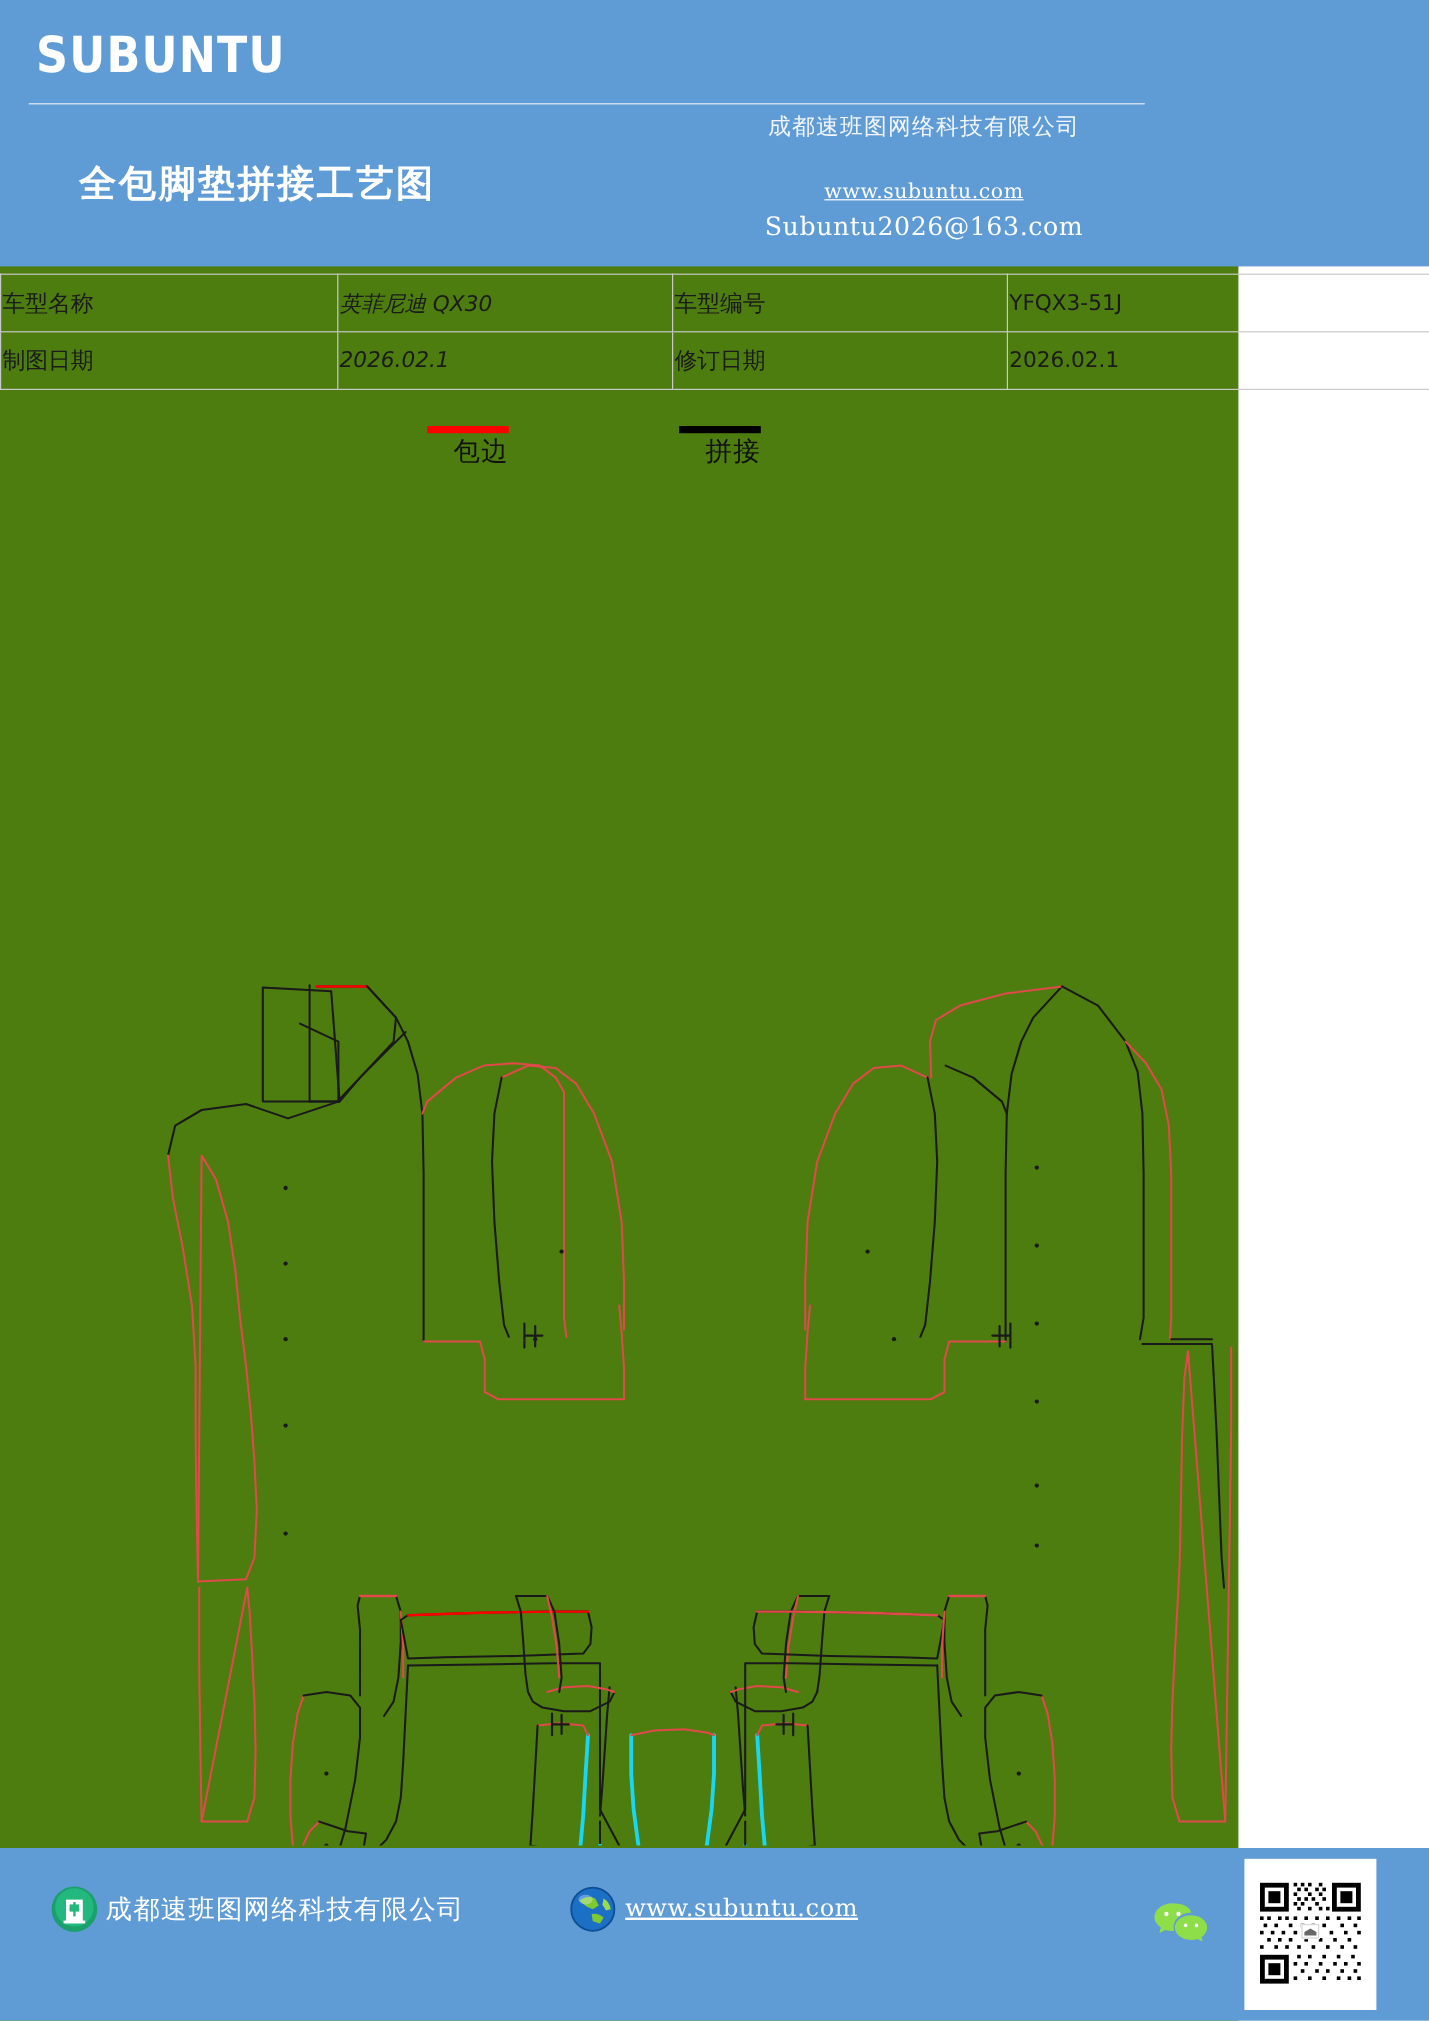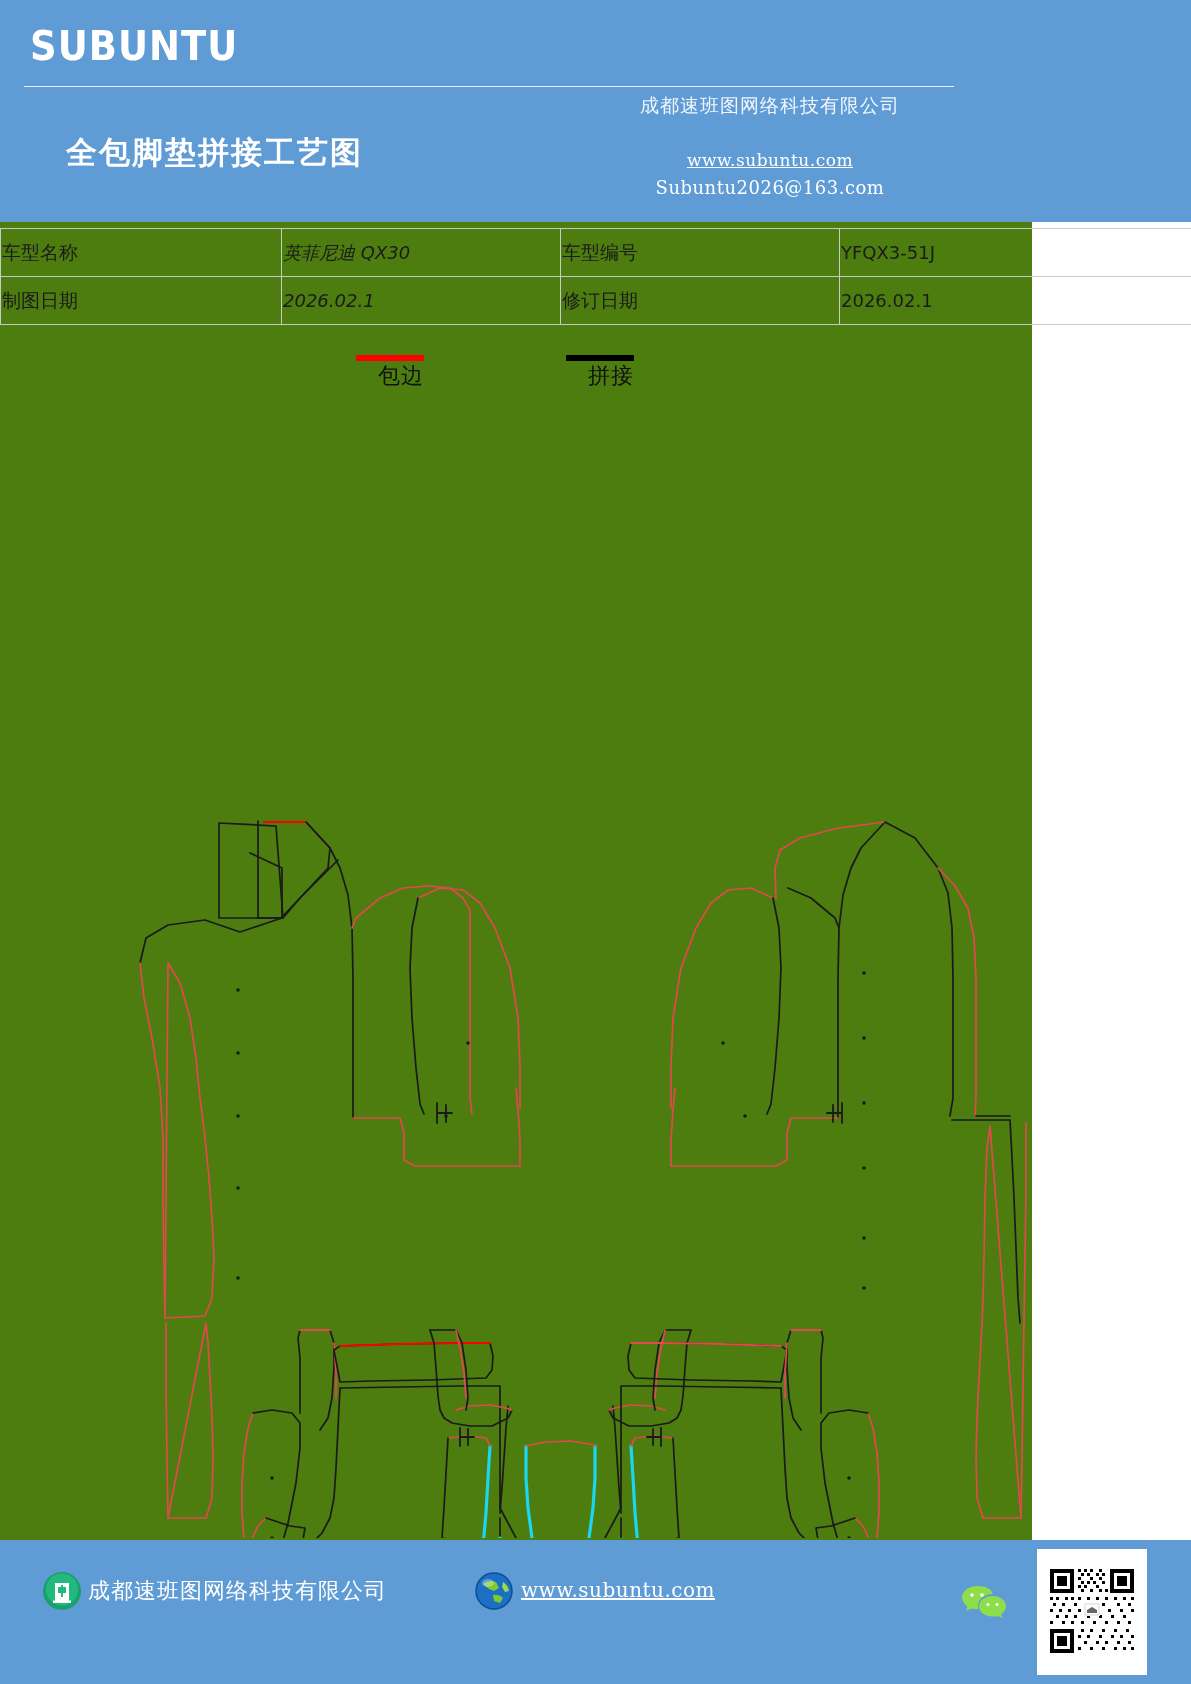--- a/index.html
+++ b/index.html
@@ -37,21 +37,21 @@
     font-family:"DejaVu Serif",serif;letter-spacing:1px;
   }
   .site-link{
     position:absolute;left:620px;top:150px;width:300px;
     text-align:center;color:#ffffff;font-size:17px;
     font-family:"DejaVu Serif",serif;
     text-decoration:underline;letter-spacing:.5px;
   }
   .mail-link{
     position:absolute;left:620px;top:177px;width:300px;
-    text-align:center;color:#ffffff;font-size:18px;
+    text-align:center;color:#ffffff;font-size:21px;
     font-family:"DejaVu Serif",serif;letter-spacing:.5px;
   }
   .sop{
     position:absolute;right:24px;top:58px;
     color:#ffffff;font-family:"DejaVu Sans",sans-serif;
     font-weight:bold;font-size:78px;line-height:78px;letter-spacing:-1px;
   }
 
   
   .info-table{

